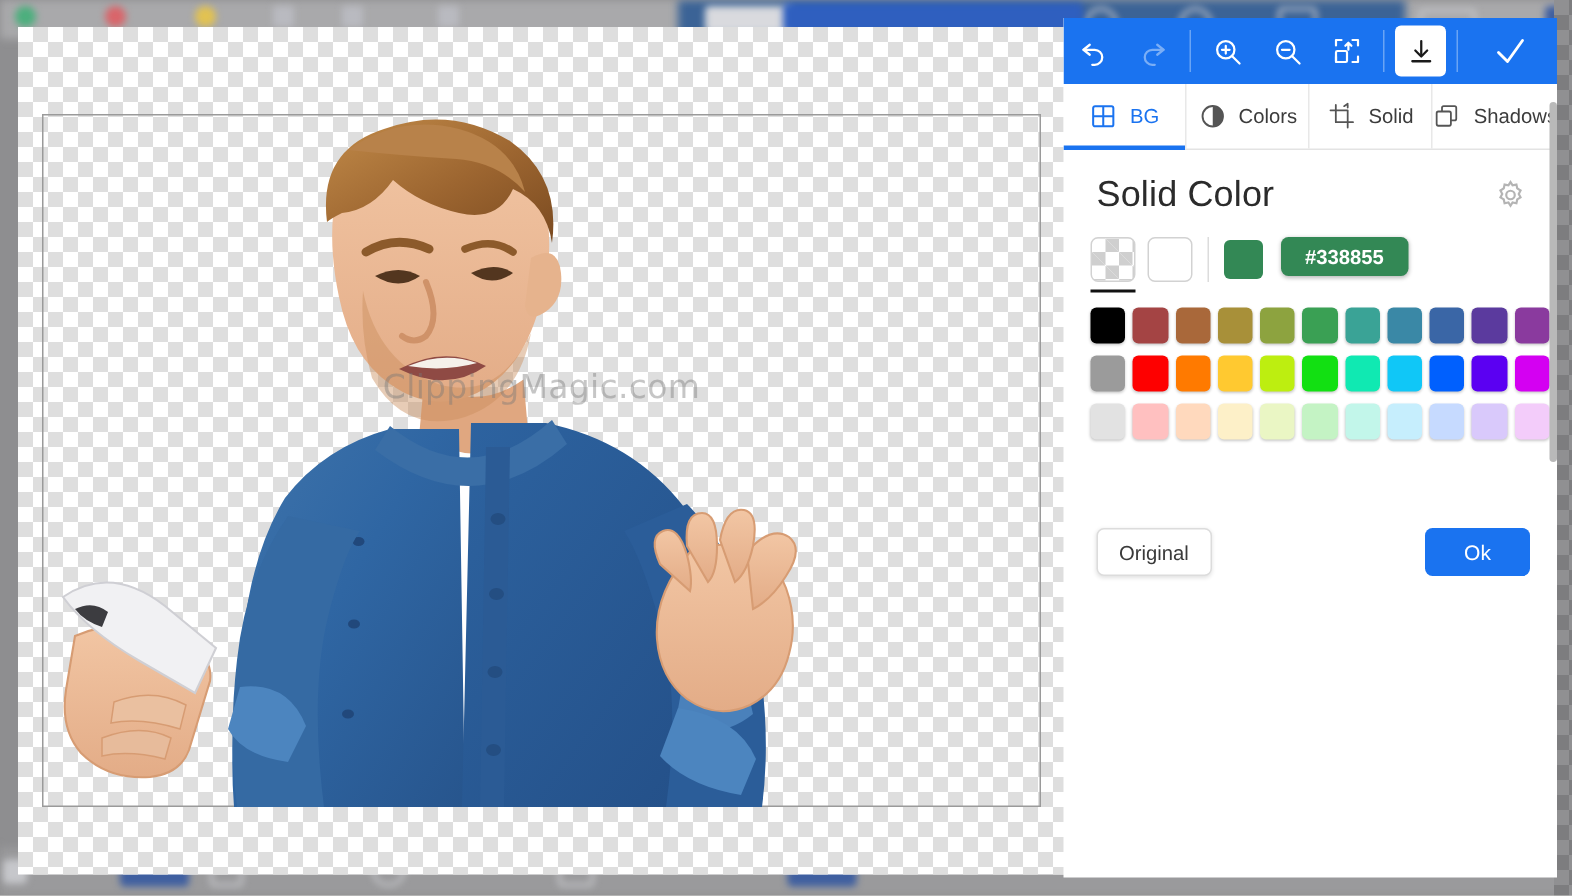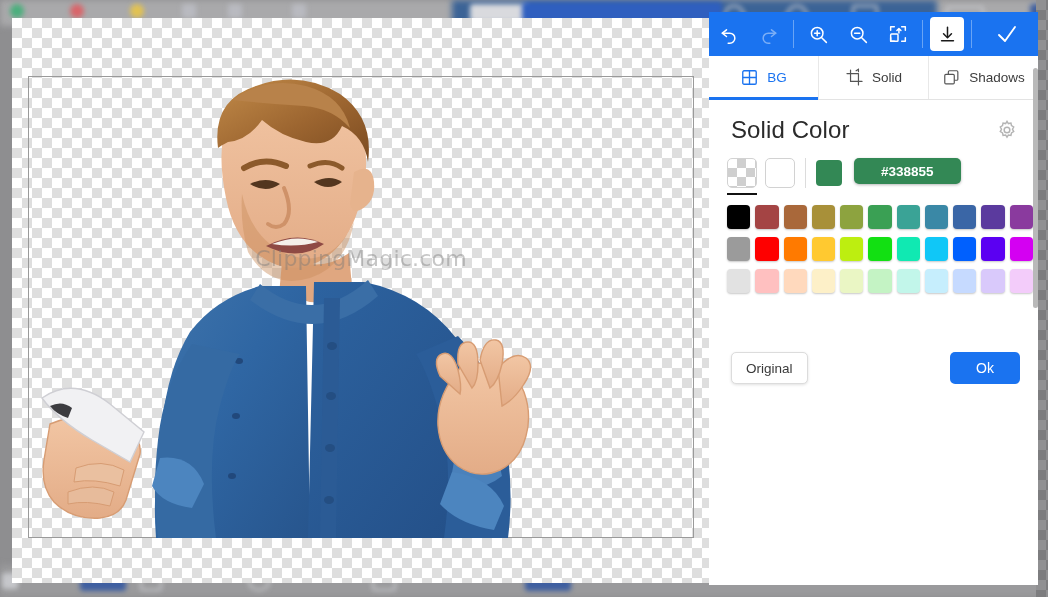--- a/index.html
+++ b/index.html
@@ -112,21 +112,21 @@
   }
   .sw-trans{
     background-image:
       linear-gradient(45deg,#cfcfcf 25%,transparent 25%,transparent 75%,#cfcfcf 75%),
       linear-gradient(45deg,#cfcfcf 25%,transparent 25%,transparent 75%,#cfcfcf 75%);
     background-size:18px 18px;background-position:0 0,9px 9px;background-color:#fff;
   }
   .vsep{width:1px;height:30px;background:#dcdcdc;margin:0 10px 0 2px;}
   .cur-chip{width:26px;height:26px;border-radius:4px;margin-top:2px;}
   .hex-pill{
-    margin-left:12px;height:26px;padding:0 27px;border-radius:5px;
+    margin-left:12px;height:26px;padding:0 16px;border-radius:5px;
     display:flex;align-items:center;justify-content:center;
     color:#fff;font-size:13.5px;font-weight:bold;box-shadow:0 1px 3px rgba(0,0,0,.28);
   }
 
   
   .palette{padding:10px 0 0 18px;}
   .prow{display:flex;gap:0;margin-bottom:8px;}
   .pcell{
     width:24px;height:24px;border-radius:4px;margin-right:5px;cursor:pointer;
     box-shadow:0 1px 2px rgba(0,0,0,.22);
@@ -340,20 +340,27 @@
     </button>
   </div>
 
   <div class="tabs">
     <div class="tab active">
       <svg width="19" height="19" viewBox="0 0 24 24" fill="none" stroke="#1a73f0" stroke-width="1.7">
         <rect x="3.5" y="3.5" width="17" height="17" rx="1.6"></rect>
         <path d="M12 3.5 V20.5 M3.5 12 H20.5"></path>
       </svg>
       <span>BG</span>
+    </div>
+    <div class="tab">
+      <svg width="19" height="19" viewBox="0 0 24 24">
+        <circle cx="12" cy="12" r="8.6" fill="none" stroke="#555" stroke-width="1.6"></circle>
+        <path d="M12 3.4 a8.6 8.6 0 0 1 0 17.2 z" fill="#555"></path>
+      </svg>
+      <span>Colors</span>
     </div>
     <div class="tab">
       <svg width="19" height="19" viewBox="0 0 24 24" fill="none" stroke="#555" stroke-width="1.5" stroke-linecap="round" stroke-linejoin="round">
         <path d="M7 2.5 v14.5 h14.5"></path>
           <path d="M2.5 7 H17 v14.5"></path>
         <path d="M14 3.5 l3 -2 M17 1.5 l0 3.2"></path>
       </svg>
       <span>Solid</span>
     </div>
     <div class="tab">

